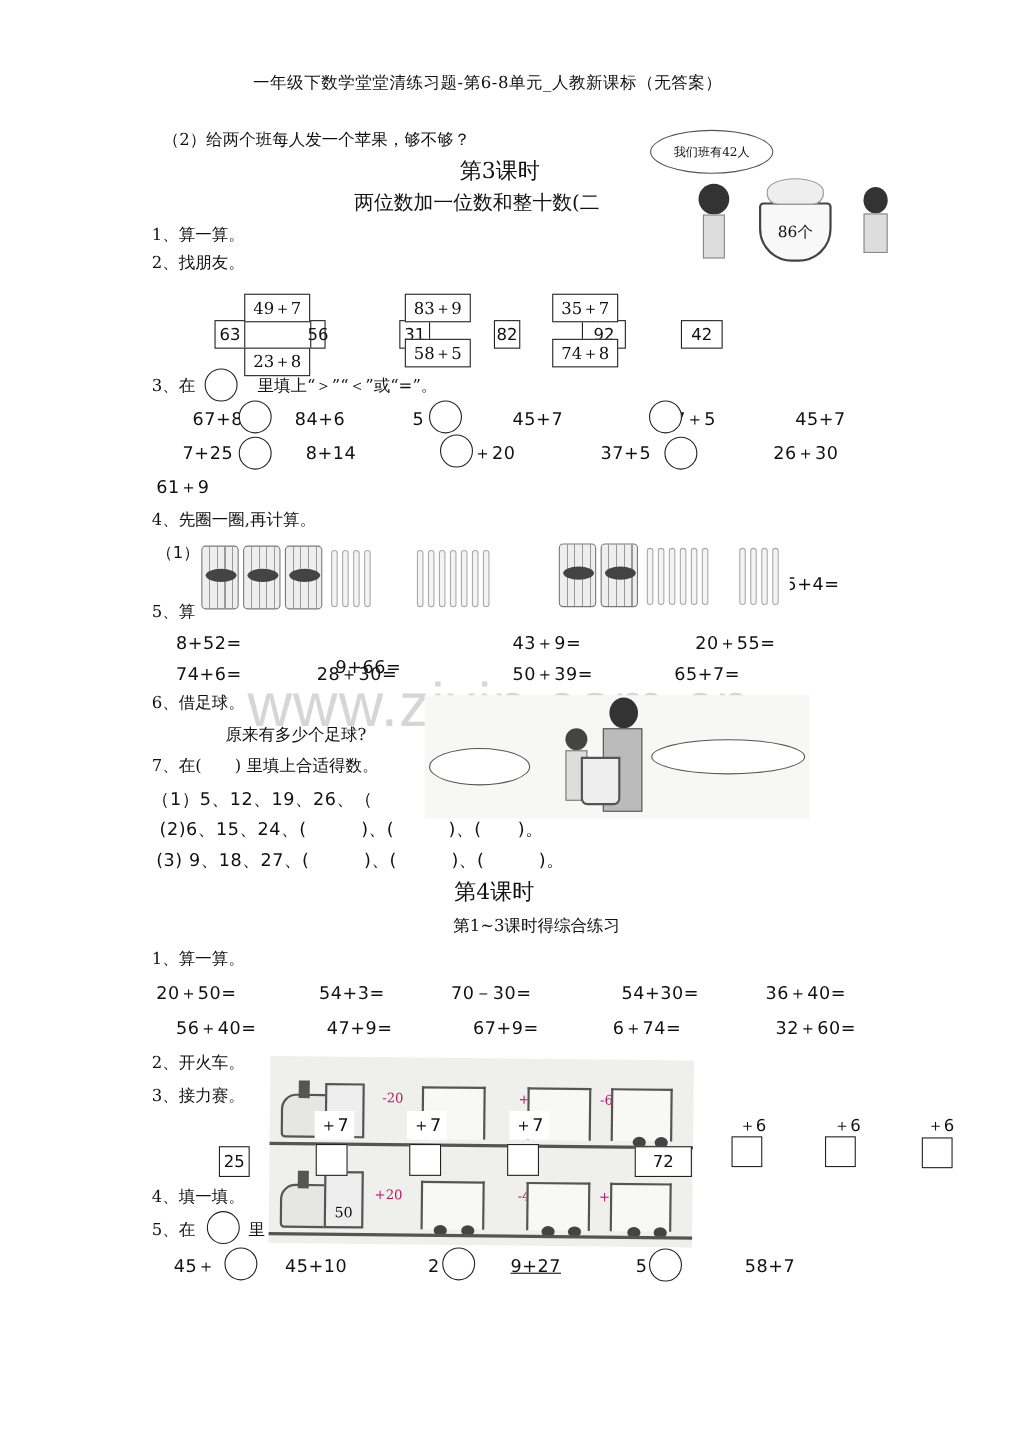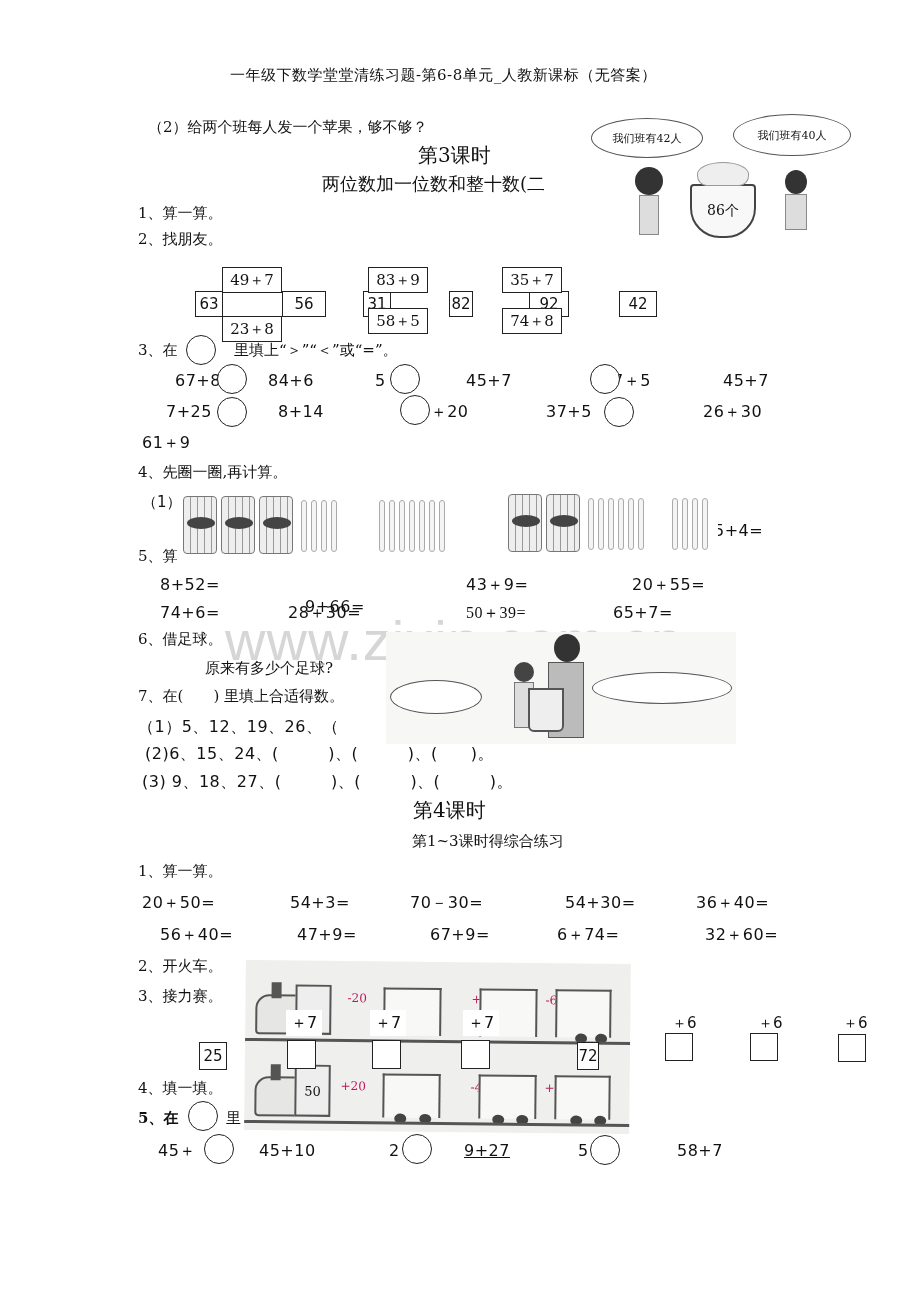--- a/index.html
+++ b/index.html
@@ -30,38 +30,37 @@
   </style>
 </head>
 <body>
 
 <div class="abs header serif" style="left:230px; top:66px;">一年级下数学堂堂清练习题-第6-8单元_人教新课标（无答案）</div>
 
 <div class="abs t15 serif" style="left:148px; top:118px;">（2）给两个班每人发一个苹果，够不够？</div>
 
 <div class="pic" style="left:585px; top:112px; width:280px; height:128px; background:#fff;">
   <div class="bubble" style="left:6px; top:6px; width:112px; height:40px;">我们班有42人</div>
-  <div class="bubble" style="left:148px; top:2px; width:118px; height:42px;">我们班有40人</div>
   <div style="position:absolute; left:50px; top:55px; width:28px; height:28px; border-radius:50%; background:#333;"></div>
   <div style="position:absolute; left:54px; top:83px; width:20px; height:40px; background:#ddd; border:1px solid #888;"></div>
   <div style="position:absolute; left:105px; top:72px; width:66px; height:54px; border:2px solid #444; border-radius:4px 4px 30px 30px; background:#f8f8f8; display:flex; align-items:center; justify-content:center; font-size:14px;" class="serif">86个</div>
   <div style="position:absolute; left:112px; top:50px; width:52px; height:24px; border-radius:50% 50% 10px 10px; background:#eee; border:1px solid #999;"></div>
   <div style="position:absolute; left:200px; top:58px; width:22px; height:24px; border-radius:50%; background:#333;"></div>
   <div style="position:absolute; left:200px; top:82px; width:22px; height:36px; background:#ddd; border:1px solid #888;"></div>
 </div>
 
 <div class="abs h-lesson serif" style="left:418px; top:142px;">第3课时</div>
 <div class="abs h-sub serif" style="left:322px; top:172px;">两位数加一位数和整十数(二</div>
 
 <div class="abs t15 serif" style="left:138px; top:204px;">1、算一算。</div>
 <div class="abs t15 serif" style="left:138px; top:230px;">2、找朋友。</div>
 
 <div class="box serif" style="left:222px; top:267px; width:60px; height:26px;">49＋7</div>
 <div class="box" style="left:195px; top:291px; width:28px; height:26px;">63</div>
-<div class="box" style="left:282px; top:291px; width:44px; height:26px;">56</div>
+<div class="box" style="left:282px; top:291px; width:14px; height:26px;">56</div>
 <div class="box serif" style="left:222px; top:316px; width:60px; height:26px;">23＋8</div>
 
 <div class="box" style="left:363px; top:291px; width:28px; height:26px;">31</div>
 <div class="box serif" style="left:368px; top:267px; width:60px; height:26px;">83＋9</div>
 <div class="box serif" style="left:368px; top:308px; width:60px; height:26px;">58＋5</div>
 
 <div class="box" style="left:449px; top:291px; width:24px; height:26px;">82</div>
 
 <div class="box" style="left:529px; top:291px; width:40px; height:26px;">92</div>
 <div class="box serif" style="left:502px; top:267px; width:60px; height:26px;">35＋7</div>
@@ -140,21 +139,21 @@
 </div>
 <div class="expr" style="left:714px; top:521px;">5+4=</div>
 
 <div class="abs t15 serif" style="left:138px; top:547px;">5、算</div>
 <div class="expr" style="left:160px; top:575px;">8+52=</div>
 <div class="expr" style="left:305px; top:597px;">9+66=</div>
 <div class="expr" style="left:466px; top:575px;">43＋9=</div>
 <div class="expr" style="left:632px; top:575px;">20＋55=</div>
 <div class="expr" style="left:160px; top:603px;">74+6=</div>
 <div class="expr" style="left:288px; top:603px;">28＋30=</div>
-<div class="expr" style="left:466px; top:603px;font-family:Liberation Serif, serif;">50＋39=</div>
+<div class="expr" style="left:466px; top:603px;">50＋39=</div>
 <div class="expr" style="left:613px; top:603px;">65+7=</div>
 
 <div class="watermark">www.zixin.com.cn</div>
 
 <div class="abs t15 serif" style="left:138px; top:630px; z-index:2;">6、借足球。</div>
 <div class="abs t15 serif" style="left:205px; top:659px; z-index:2;">原来有多少个足球?</div>
 
 <div class="pic" style="left:386px; top:632px; width:350px; height:112px; background:#f7f7f5;">
   <div class="bubble" style="left:4px; top:48px; width:92px; height:34px;"></div>
   <div style="position:absolute; left:128px; top:30px; width:20px; height:20px; border-radius:50%; background:#444;"></div>
@@ -181,42 +180,42 @@
 <div class="expr" style="left:696px; top:893px;">36＋40=</div>
 <div class="expr" style="left:160px; top:925px;">56＋40=</div>
 <div class="expr" style="left:297px; top:925px;">47+9=</div>
 <div class="expr" style="left:430px; top:925px;">67+9=</div>
 <div class="expr" style="left:557px; top:925px;">6＋74=</div>
 <div class="expr" style="left:705px; top:925px;">32＋60=</div>
 
 <div class="abs t15 serif" style="left:138px; top:957px;">2、开火车。</div>
 <div class="abs t15 serif" style="left:138px; top:987px;">3、接力赛。</div>
 <div class="abs t15 serif" style="left:138px; top:1079px; z-index:2;">4、填一填。</div>
-<div class="abs t15 serif" style="left:138px; top:1109px; z-index:2;font-weight:bold;">5、在</div>
+<div class="abs t15 serif" style="left:138px; top:1109px; z-index:2;">5、在</div>
 <div class="circle" style="left:188px; top:1101px; z-index:2;"></div>
 <div class="abs t15 serif" style="left:226px; top:1109px; z-index:2;">里</div>
 
 <div class="pic" style="left:245px; top:962px; width:385px; height:170px; background:#efefed; transform: rotate(0.6deg);">
 
   <div style="position:absolute; left:10px; top:34px; width:44px; height:40px; border:2px solid #555; border-radius:14px 4px 4px 4px; background:#e6e6e4;"></div>
   <div style="position:absolute; left:26px; top:22px; width:10px; height:16px; background:#555;"></div>
   <div style="position:absolute; left:50px; top:24px; width:36px; height:50px; border:2px solid #555; background:#eee;"></div>
   <div class="trainlbl" style="left:102px; top:30px;">-20</div>
   <div class="car" style="left:138px; top:26px; width:58px; height:48px;"></div>
   <div class="trainlbl" style="left:226px; top:30px;">+70</div>
   <div class="car" style="left:234px; top:26px; width:58px; height:48px;"></div>
   <div class="trainlbl" style="left:300px; top:30px;">-60</div>
   <div class="car" style="left:310px; top:26px; width:56px; height:48px;"></div>
   <div class="wheel" style="left:330px; top:70px;"></div>
   <div class="wheel" style="left:350px; top:70px;"></div>
   <div class="rail" style="left:0px; top:78px; width:385px;"></div>
 
   <div style="position:absolute; left:10px; top:116px; width:44px; height:40px; border:2px solid #555; border-radius:14px 4px 4px 4px; background:#e6e6e4;"></div>
   <div style="position:absolute; left:26px; top:104px; width:10px; height:16px; background:#555;"></div>
-  <div style="position:absolute; left:50px; top:104px; width:36px; height:52px; border:2px solid #555; background:#eee; display:flex; align-items:flex-end; justify-content:center; padding-bottom:16px; font-size:13px;" class="serif">50</div>
+  <div style="position:absolute; left:50px; top:104px; width:36px; height:52px; border:2px solid #555; background:#eee; display:flex; align-items:flex-end; justify-content:center; padding-bottom:4px; font-size:13px;" class="serif">50</div>
   <div class="trainlbl" style="left:96px; top:118px;">+20</div>
   <div class="car" style="left:138px; top:112px; width:58px; height:44px;"></div>
   <div class="trainlbl" style="left:226px; top:118px;">-40</div>
   <div class="car" style="left:234px; top:112px; width:58px; height:44px;"></div>
   <div class="trainlbl" style="left:300px; top:118px;">+50</div>
   <div class="car" style="left:310px; top:112px; width:56px; height:44px;"></div>
   <div class="wheel" style="left:150px; top:152px;"></div>
   <div class="wheel" style="left:175px; top:152px;"></div>
   <div class="wheel" style="left:248px; top:152px;"></div>
   <div class="wheel" style="left:272px; top:152px;"></div>
@@ -229,21 +228,21 @@
 <div class="whitebox" style="left:370px; top:1010px; width:36px; height:26px;">＋7</div>
 <div class="whitebox" style="left:463px; top:1010px; width:36px; height:26px;">＋7</div>
 <div class="abs t15" style="left:672px; top:1014px;">＋6</div>
 <div class="abs t15" style="left:758px; top:1014px;">＋6</div>
 <div class="abs t15" style="left:843px; top:1014px;">＋6</div>
 
 <div class="box" style="left:199px; top:1042px; width:28px; height:28px;">25</div>
 <div class="box" style="left:287px; top:1040px; width:29px; height:29px; z-index:3;"></div>
 <div class="box" style="left:372px; top:1040px; width:29px; height:29px; z-index:3;"></div>
 <div class="box" style="left:461px; top:1040px; width:29px; height:29px; z-index:3;"></div>
-<div class="box" style="left:577px; top:1042px; width:22px; height:28px; z-index:3;">72</div>
+<div class="box" style="left:577px; top:1042px; width:52px; height:28px; z-index:3;">72</div>
 <div class="box" style="left:665px; top:1033px; width:28px; height:28px;"></div>
 <div class="box" style="left:750px; top:1033px; width:28px; height:28px;"></div>
 <div class="box" style="left:838px; top:1034px; width:28px; height:28px;"></div>
 
 <div class="expr" style="left:158px; top:1141px;">45＋</div>
 <div class="circle" style="left:204px; top:1134px;"></div>
 <div class="expr" style="left:259px; top:1141px;">45+10</div>
 <div class="expr" style="left:389px; top:1141px;">2</div>
 <div class="circle" style="left:402px; top:1134px;"></div>
 <div class="expr" style="left:464px; top:1141px;text-decoration:underline;">9+27</div>

